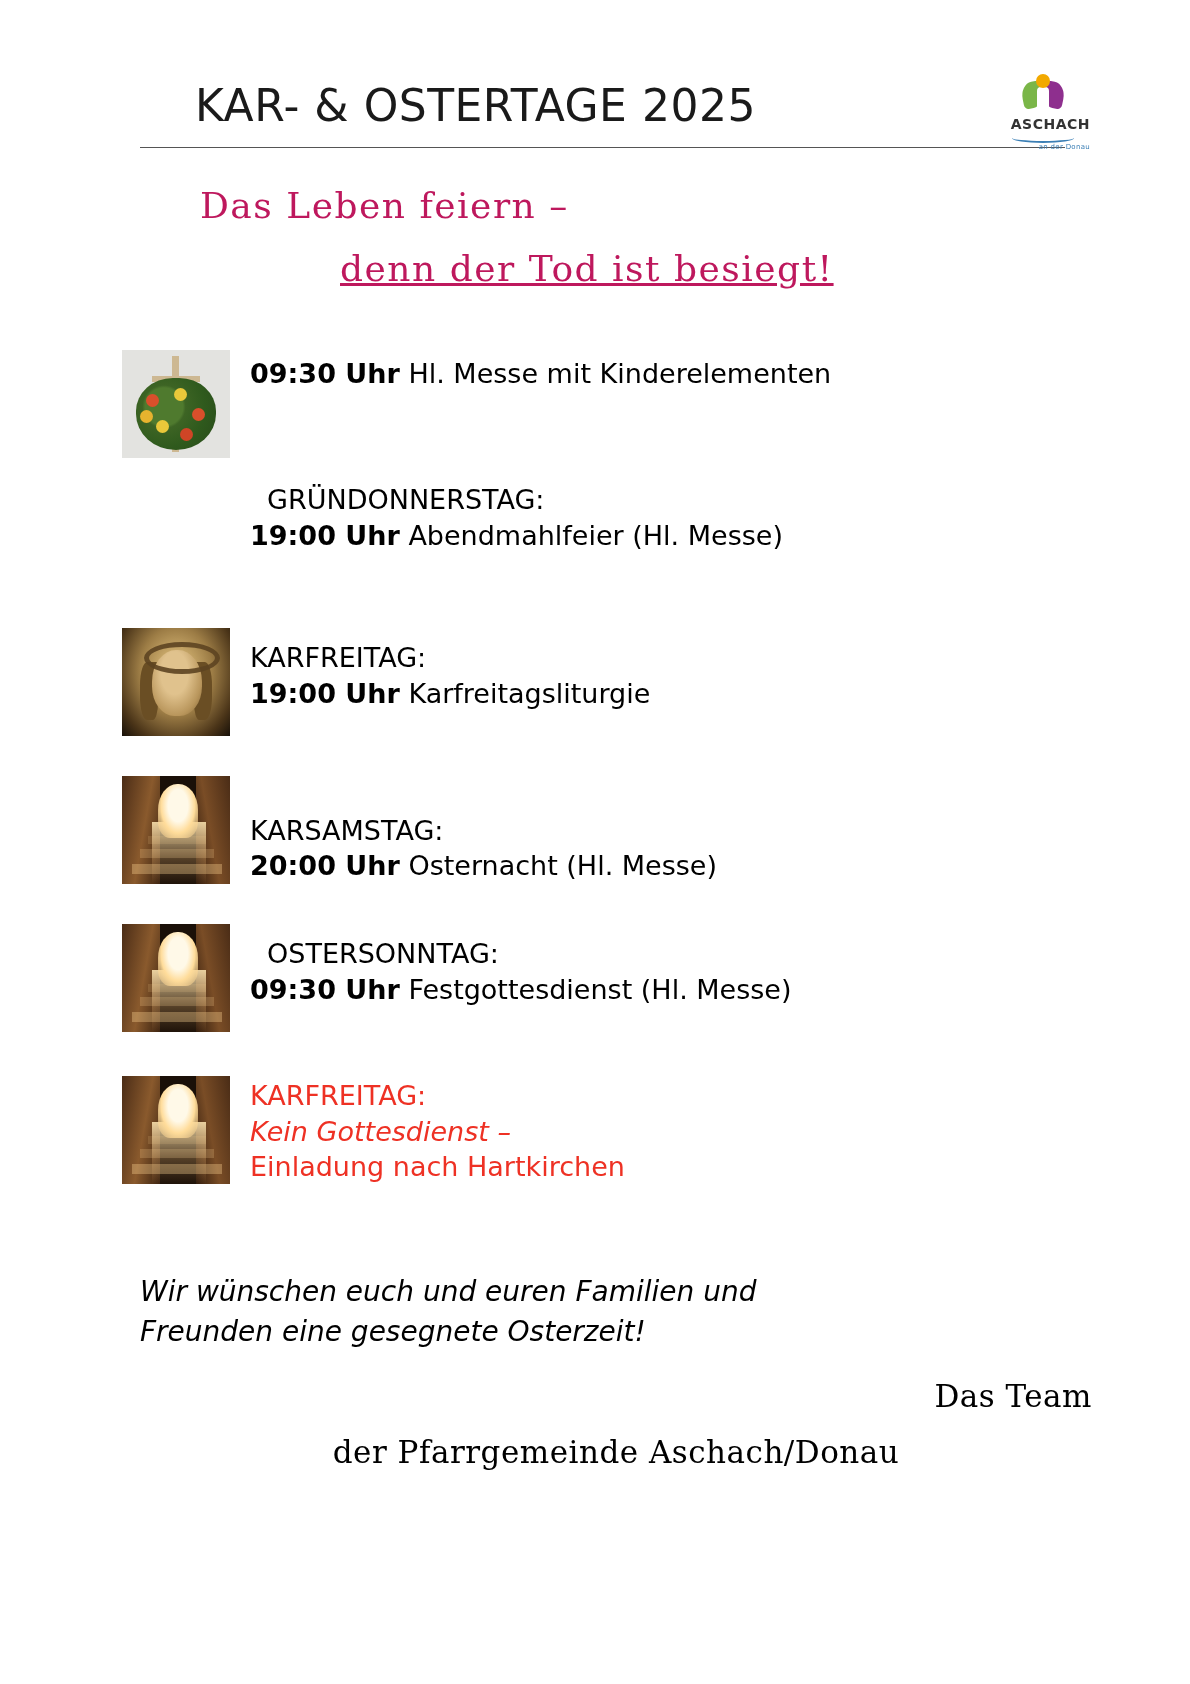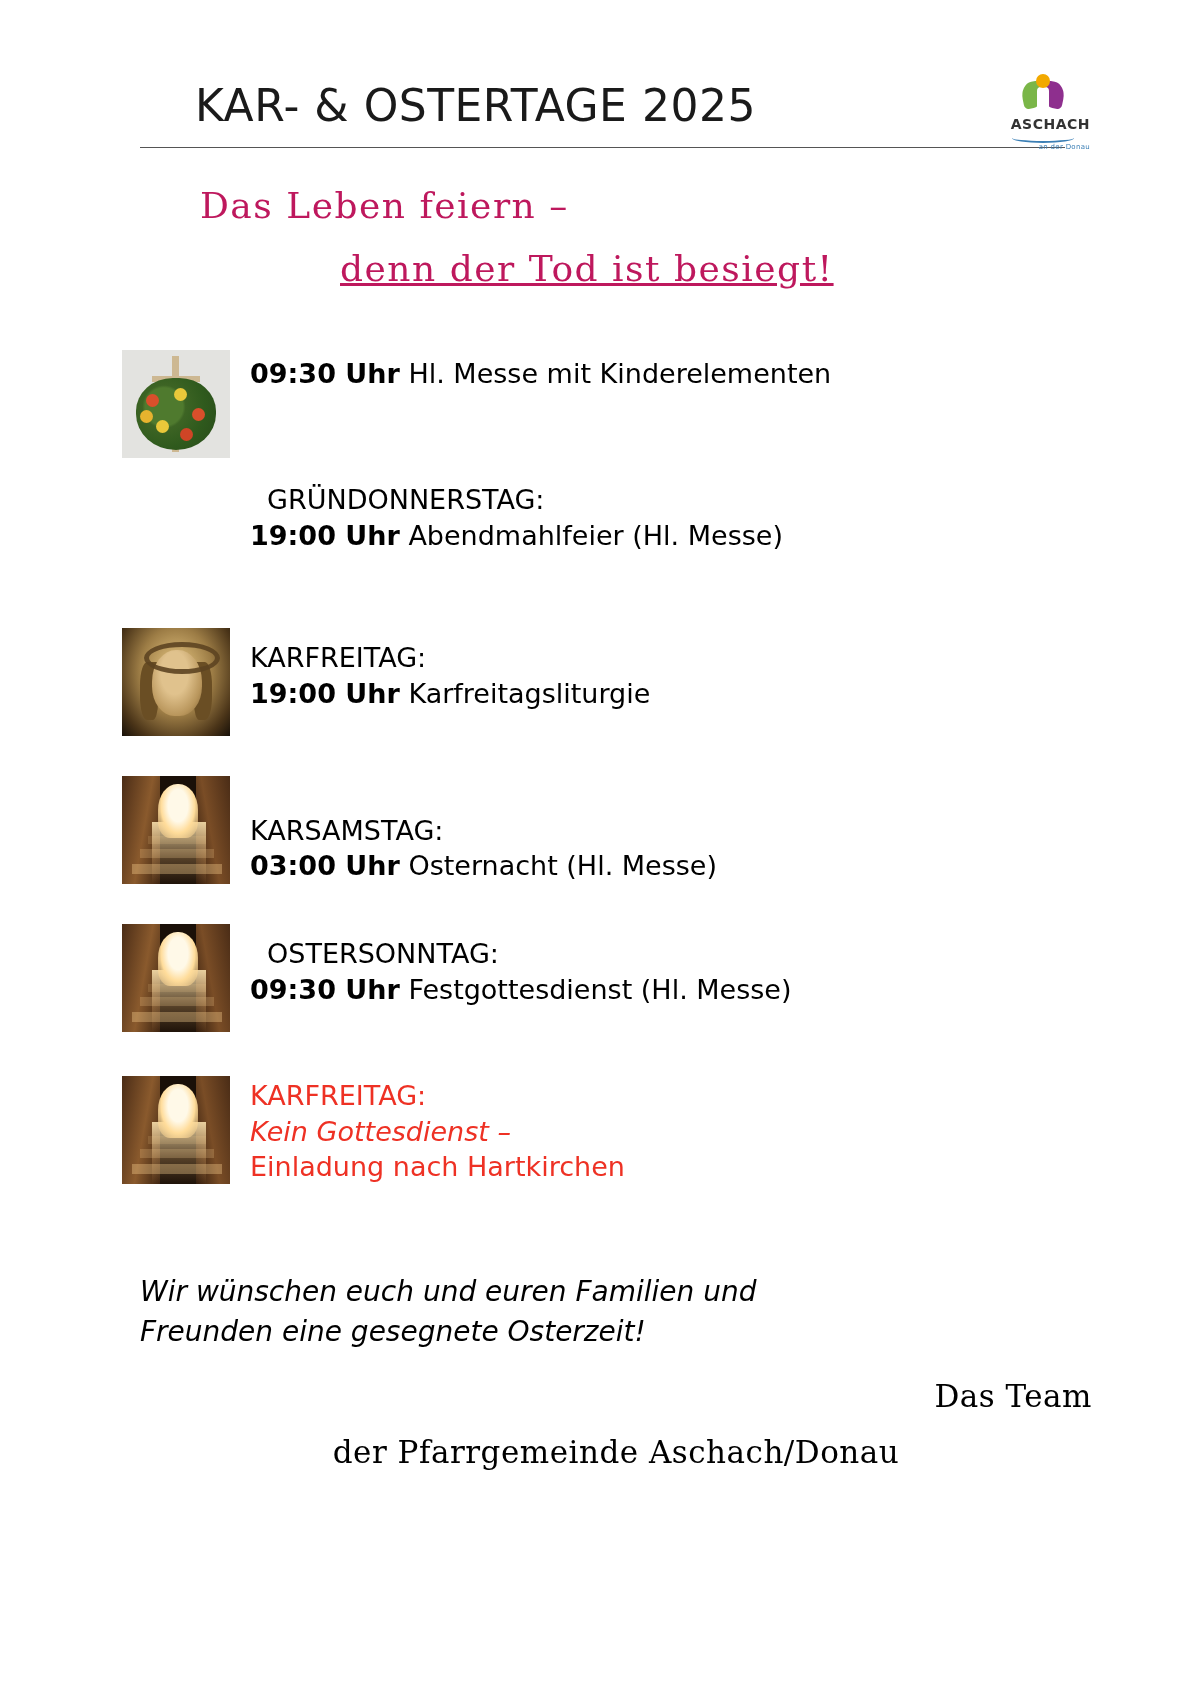--- a/index.html
+++ b/index.html
@@ -380,21 +380,21 @@
         <div class="beam"></div>
         <div class="glow"></div>
         <div class="step3"></div>
         <div class="step2"></div>
         <div class="step1"></div>
       </div>
     </div>
     <div class="entry-text" style="padding-top:12px;">
       <div class="day">KARSAMSTAG:</div>
       <div class="detail">
-        <span class="time">03:00 Uhr</span><span> Osternacht (Hl. Messe)</span>
+        <span class="time">20:00 Uhr</span><span> Osternacht (Hl. Messe)</span>
       </div>
     </div>
   </div>
 
   <div class="entry" style="margin-bottom:44px;">
     <div class="thumb">
       <div class="art-tomb">
         <div class="wall-l"></div>
         <div class="wall-r"></div>
         <div class="beam"></div>

